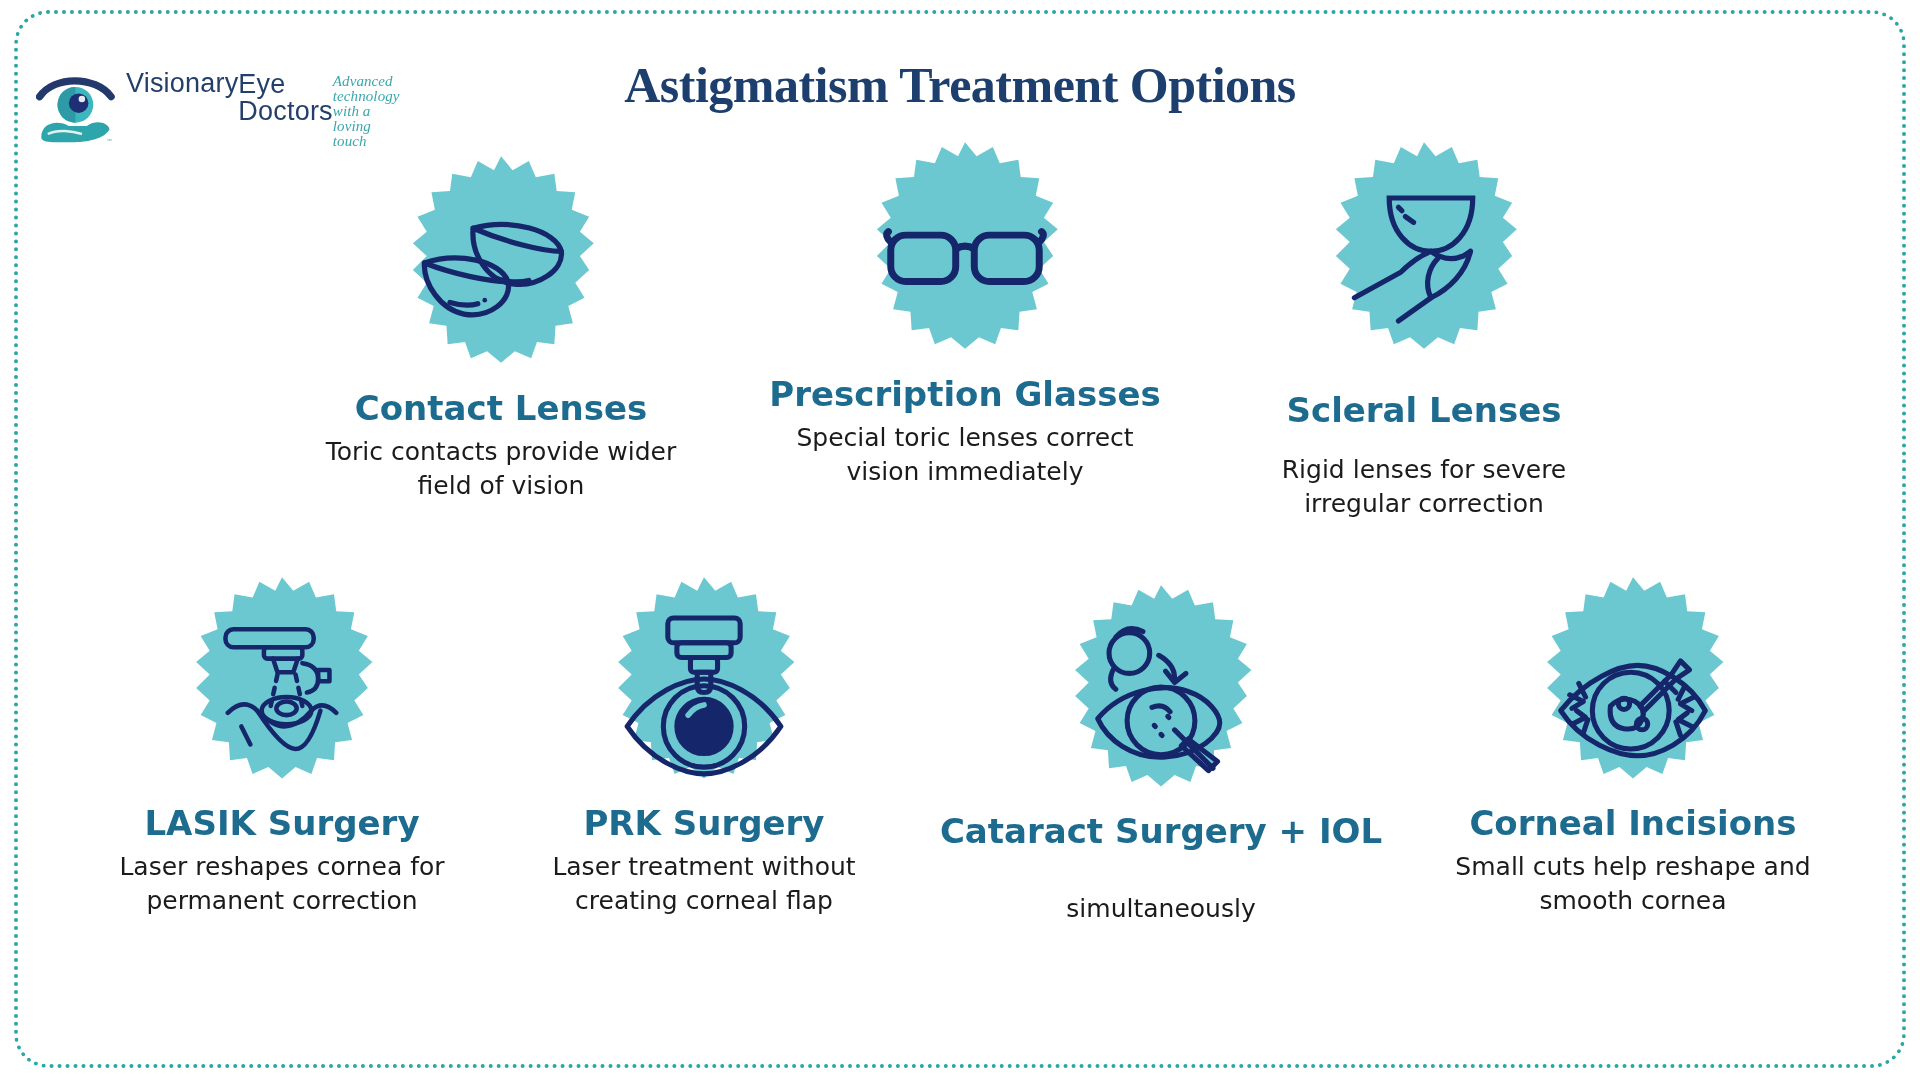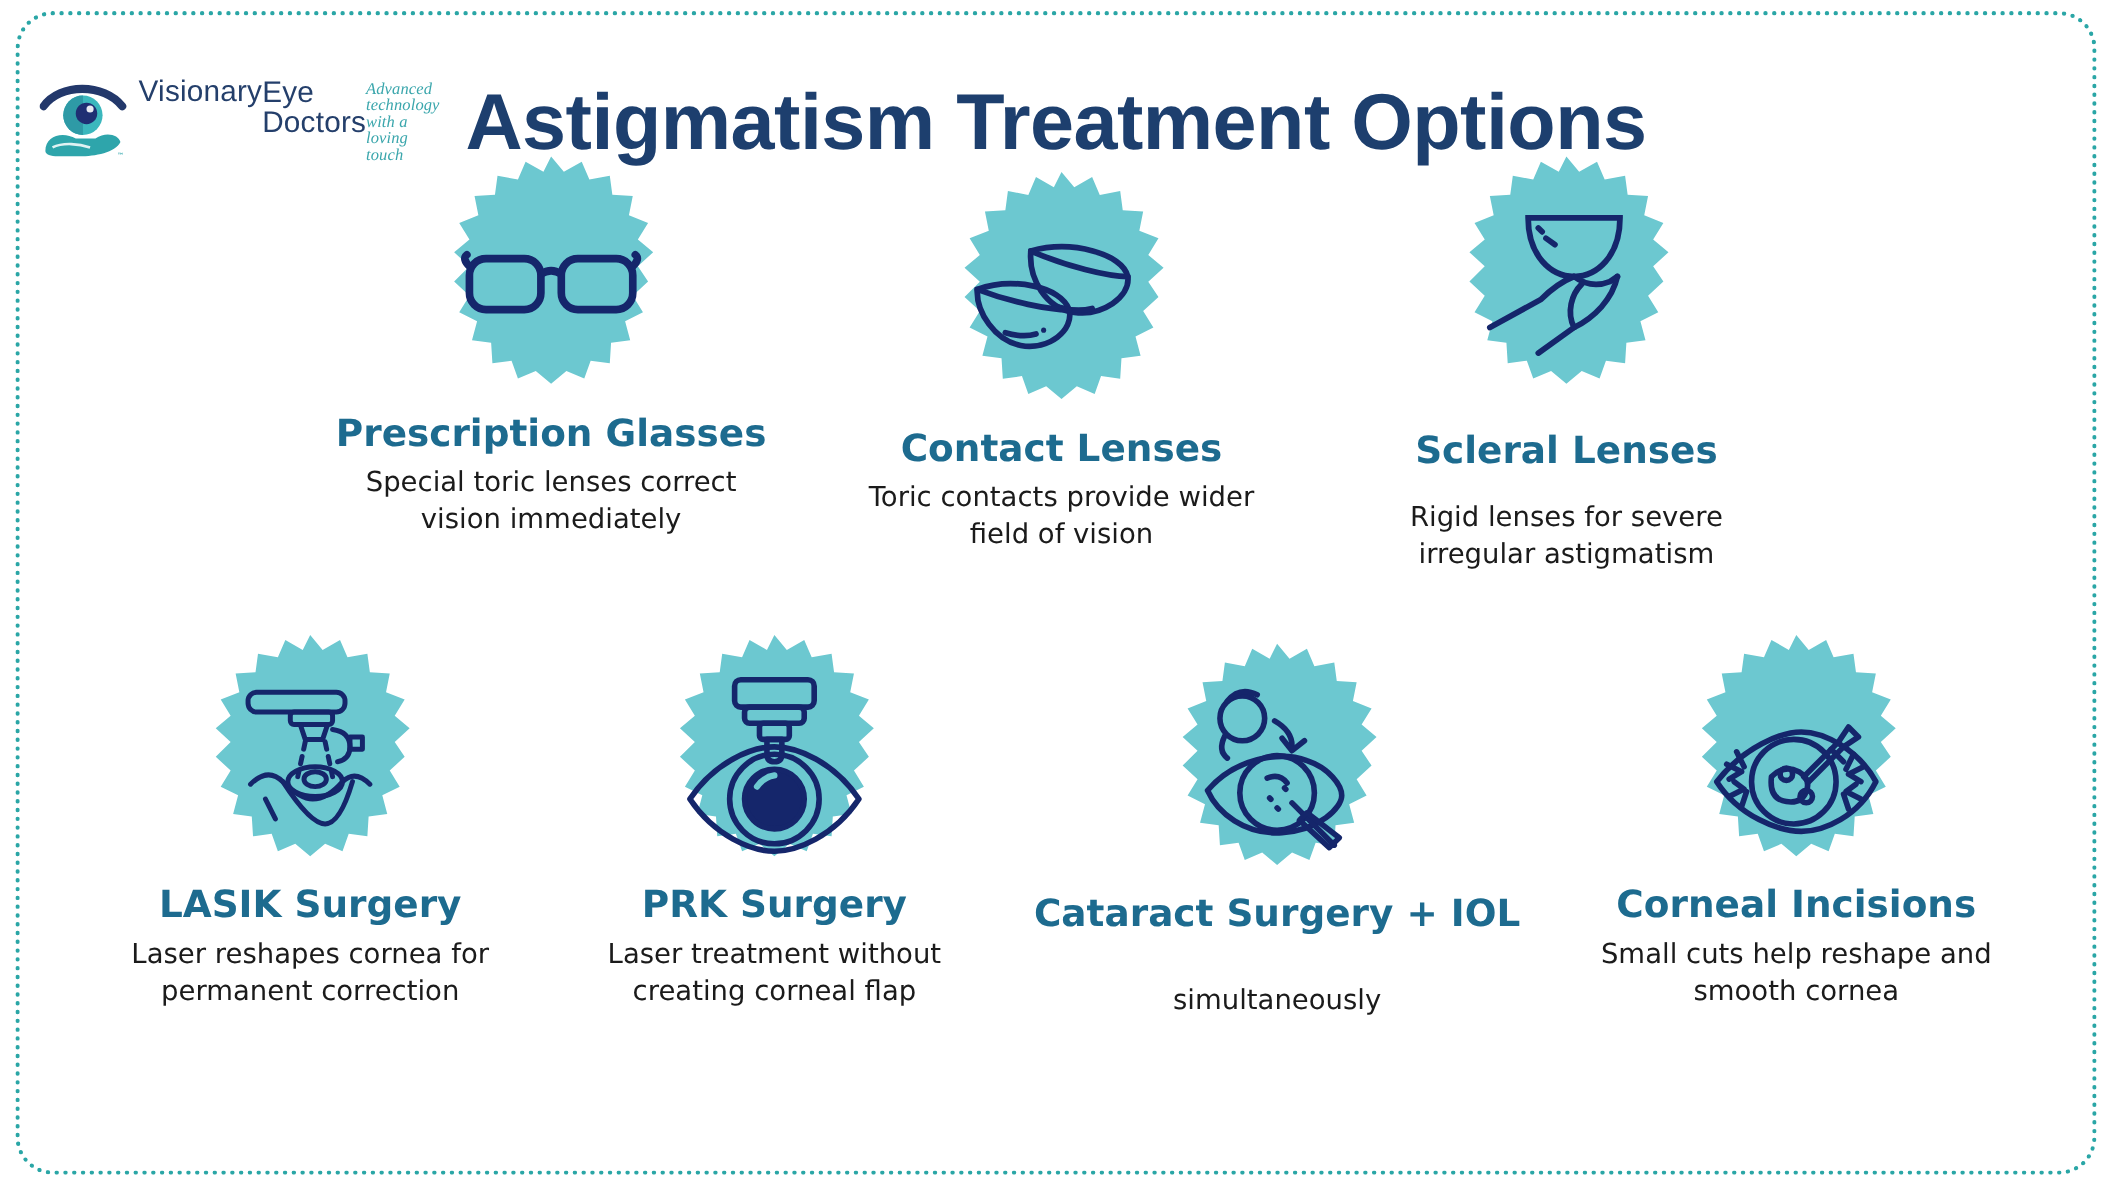--- a/index.html
+++ b/index.html
@@ -41,25 +41,25 @@
   .logo-tag{
     font-family:"Liberation Serif", serif;
     font-style:italic;
     font-size:15px;color:#3aa6ac;margin-top:4px;letter-spacing:.1px;
   }
   
   .title{
     position:absolute;
     left:0;right:0;top:22px;
     text-align:center;
-    font-size:72px;
+    font-size:50px;
     font-weight:bold;
     color:#1d3f6e;
     letter-spacing:-.5px;
-    font-family:Liberation Sans, sans-serif;
+    font-family:Liberation Serif, serif;
   }
   
   .row{
     position:absolute;
     display:flex;
     justify-content:center;
     align-items:flex-start;
     width:100%;
   }
   .row-1{top:140px;left:0;}
@@ -115,74 +115,74 @@
       <span class="logo-l1">Visionary</span>
       <span class="logo-l2">Eye Doctors</span>
       <span class="logo-tag">Advanced technology with a loving touch</span>
     </div>
   </div>
 
   <h1 class="title">Astigmatism Treatment Options</h1>
 
   <div class="row row-1">
 
-    <div class="card" style="width:440px;margin:0 12px;">
-      <svg class="badge" viewBox="0 0 200 200">
-        <polygon points="100,2 110,14 124,6 130,20 146,17 148,32 164,33 161,48 176,54 168,67 180,77 168,88 176,100 164,111 172,124 158,131 162,146 147,148 146,164 131,162 126,176 112,170 100,180 88,170 74,176 69,162 54,164 53,148 38,146 42,131 28,124 36,111 24,100 36,88 24,77 36,67 28,54 43,48 40,33 56,32 58,17 74,20 80,6 94,14" fill="#6cc8d0"></polygon>
-        <g fill="none" stroke="#15266b" stroke-width="6" stroke-linejoin="round">
-          <rect x="36" y="82" width="56" height="40" rx="13"></rect>
-          <rect x="108" y="82" width="56" height="40" rx="13"></rect>
-          <path d="M92 94 q8 -5 16 0"></path>
-          <path d="M36 88 q-6 -6 -2 -9" stroke-linecap="round"></path>
-          <path d="M164 88 q6 -6 2 -9" stroke-linecap="round"></path>
-        </g>
-      </svg>
-      <div class="card-title">Prescription Glasses</div>
-      <div class="card-desc">
-        <span>Special toric lenses correct</span><br>
-        <span>vision immediately</span>
-      </div>
-    </div>
-
     <div class="card" style="width:440px;margin:14px 12px 0;">
       <svg class="badge" viewBox="0 0 200 200">
         <polygon points="100,2 110,14 124,6 130,20 146,17 148,32 164,33 161,48 176,54 168,67 180,77 168,88 176,100 164,111 172,124 158,131 162,146 147,148 146,164 131,162 126,176 112,170 100,180 88,170 74,176 69,162 54,164 53,148 38,146 42,131 28,124 36,111 24,100 36,88 24,77 36,67 28,54 43,48 40,33 56,32 58,17 74,20 80,6 94,14" fill="#6cc8d0"></polygon>
         <g fill="none" stroke="#15266b" stroke-width="4.5" stroke-linecap="round">
           <path d="M76 64 C108 55, 148 66, 152 84 C154 100, 132 115, 110 112 C88 109, 74 86, 76 64 Z"></path>
           <path d="M76 64 C104 76, 136 84, 152 84"></path>
           <path d="M98 108 q14 4 26 1"></path>
           <path d="M34 94 C62 84, 100 92, 106 110 C110 126, 90 142, 68 138 C48 134, 33 112, 34 94 Z"></path>
           <path d="M34 94 C60 104, 90 110, 106 110"></path>
           <path d="M56 128 q14 4 24 1"></path>
           <circle cx="86" cy="126" r="2" fill="#15266b" stroke="none"></circle>
         </g>
       </svg>
       <div class="card-title">Contact Lenses</div>
       <div class="card-desc">
         <span>Toric contacts provide wider</span><br>
         <span>field of vision</span>
       </div>
     </div>
 
+    <div class="card" style="width:440px;margin:0 12px;">
+      <svg class="badge" viewBox="0 0 200 200">
+        <polygon points="100,2 110,14 124,6 130,20 146,17 148,32 164,33 161,48 176,54 168,67 180,77 168,88 176,100 164,111 172,124 158,131 162,146 147,148 146,164 131,162 126,176 112,170 100,180 88,170 74,176 69,162 54,164 53,148 38,146 42,131 28,124 36,111 24,100 36,88 24,77 36,67 28,54 43,48 40,33 56,32 58,17 74,20 80,6 94,14" fill="#6cc8d0"></polygon>
+        <g fill="none" stroke="#15266b" stroke-width="6" stroke-linejoin="round">
+          <rect x="36" y="82" width="56" height="40" rx="13"></rect>
+          <rect x="108" y="82" width="56" height="40" rx="13"></rect>
+          <path d="M92 94 q8 -5 16 0"></path>
+          <path d="M36 88 q-6 -6 -2 -9" stroke-linecap="round"></path>
+          <path d="M164 88 q6 -6 2 -9" stroke-linecap="round"></path>
+        </g>
+      </svg>
+      <div class="card-title">Prescription Glasses</div>
+      <div class="card-desc">
+        <span>Special toric lenses correct</span><br>
+        <span>vision immediately</span>
+      </div>
+    </div>
+
     <div class="card" style="width:430px;margin:0 12px;gap:16px;">
       <svg class="badge" viewBox="0 0 200 200">
         <polygon points="100,2 110,14 124,6 130,20 146,17 148,32 164,33 161,48 176,54 168,67 180,77 168,88 176,100 164,111 172,124 158,131 162,146 147,148 146,164 131,162 126,176 112,170 100,180 88,170 74,176 69,162 54,164 53,148 38,146 42,131 28,124 36,111 24,100 36,88 24,77 36,67 28,54 43,48 40,33 56,32 58,17 74,20 80,6 94,14" fill="#6cc8d0"></polygon>
         <g fill="none" stroke="#15266b" stroke-width="4.5" stroke-linecap="round">
           <path d="M70 50 L142 50 C142 80, 124 96, 106 96 C88 96, 70 80, 70 50 Z"></path>
           <path d="M78 58 l3 3 M84 66 l7 5"></path>
           <path d="M106 96 C96 100, 88 106, 80 114 L40 136"></path>
           <path d="M106 96 C114 102, 124 104, 134 100 L140 96"></path>
           <path d="M140 96 C136 114, 122 128, 106 136 L78 156"></path>
           <path d="M106 136 C100 124, 104 110, 112 102"></path>
         </g>
       </svg>
       <div class="card-title">Scleral Lenses</div>
       <div class="card-desc">
         <span>Rigid lenses for severe</span><br>
-        <span>irregular astigmatism</span>
+        <span>irregular correction</span>
       </div>
     </div>
   </div>
 
   <div class="row row-2">
 
     <div class="card" style="width:420px;margin:0 6px;">
       <svg class="badge sm" viewBox="0 0 200 200">
         <polygon points="100,2 110,14 124,6 130,20 146,17 148,32 164,33 161,48 176,54 168,67 180,77 168,88 176,100 164,111 172,124 158,131 162,146 147,148 146,164 131,162 126,176 112,170 100,180 88,170 74,176 69,162 54,164 53,148 38,146 42,131 28,124 36,111 24,100 36,88 24,77 36,67 28,54 43,48 40,33 56,32 58,17 74,20 80,6 94,14" fill="#6cc8d0"></polygon>
         <g fill="none" stroke="#15266b" stroke-width="4" stroke-linecap="round" stroke-linejoin="round">

